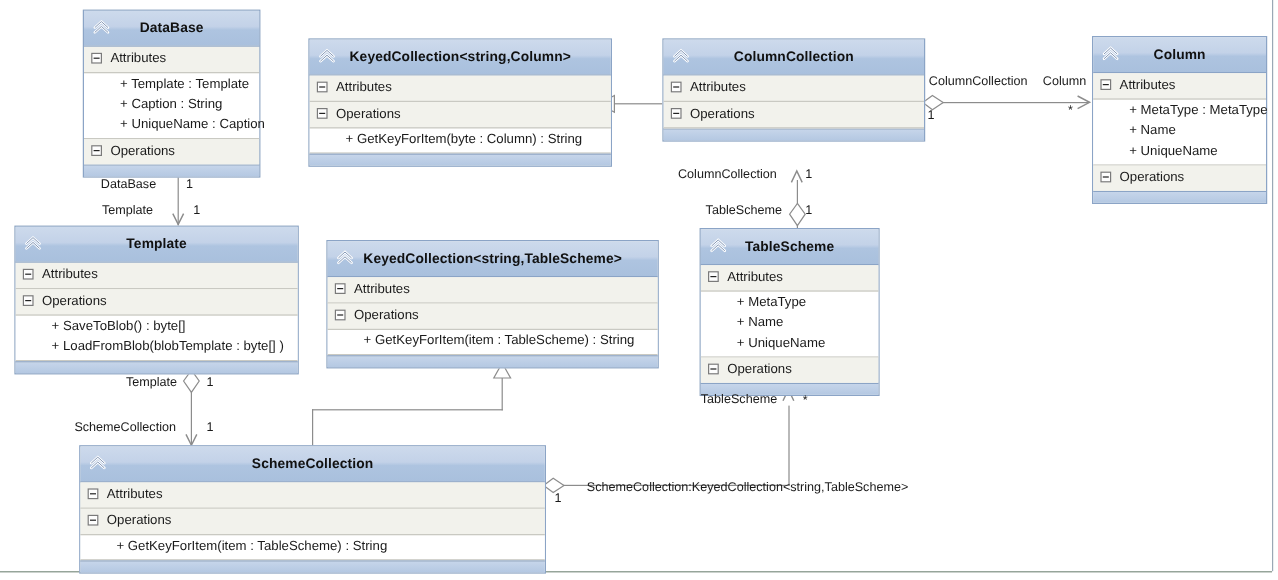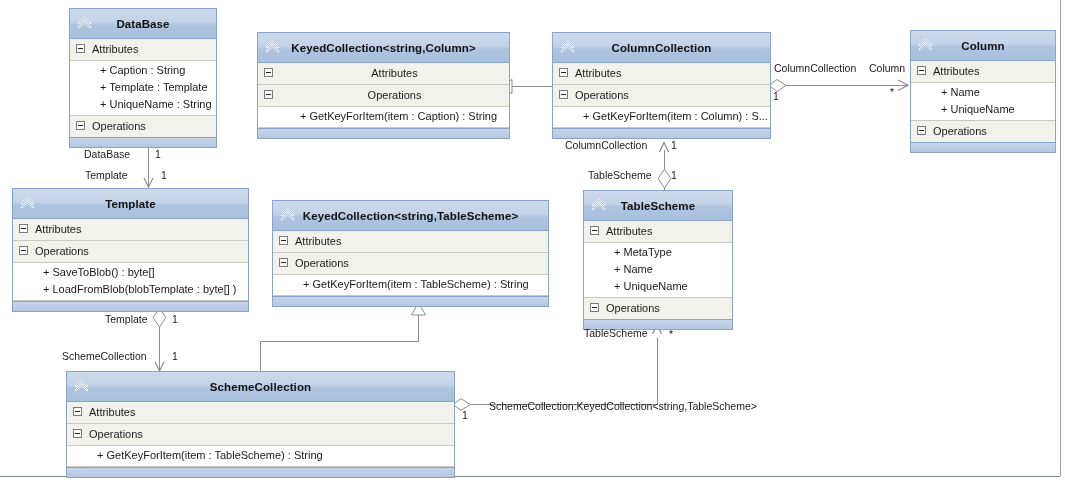--- a/index.html
+++ b/index.html
@@ -217,53 +217,53 @@
           <path d="M3 13 L8.5 8 L14 13" fill="none" stroke="#7e93b4" stroke-width="0.8"></path>
         </svg>
       </span>
       <span class="title">DataBase</span>
     </div>
     <div class="sect">
       <span class="plusbox"></span>
       <span>Attributes</span>
     </div>
     <div class="members">
+      <div class="member">+ Template : Template</div>
       <div class="member">+ Caption : String</div>
-      <div class="member">+ Template : Template</div>
-      <div class="member">+ UniqueName : String</div>
+      <div class="member">+ UniqueName : Caption</div>
     </div>
     <div class="sect noline">
       <span class="plusbox"></span>
       <span>Operations</span>
     </div>
     <div class="footer"></div>
   </div>
 
-  <div class="uml" style="left:257px;top:32px;width:253px;text-align:center;">
+  <div class="uml" style="left:257px;top:32px;width:253px;">
     <div class="hdr">
       <span class="chev">
         <svg width="17" height="17" viewBox="0 0 17 17">
           <path d="M3 9 L8.5 4 L14 9" fill="none" stroke="#ffffff" stroke-width="2.1" stroke-linecap="round"></path>
           <path d="M3 13 L8.5 8 L14 13" fill="none" stroke="#ffffff" stroke-width="2.1" stroke-linecap="round"></path>
           <path d="M3 9 L8.5 4 L14 9" fill="none" stroke="#7e93b4" stroke-width="0.8"></path>
           <path d="M3 13 L8.5 8 L14 13" fill="none" stroke="#7e93b4" stroke-width="0.8"></path>
         </svg>
       </span>
       <span class="title">KeyedCollection&lt;string,Column&gt;</span>
     </div>
     <div class="sect">
       <span class="plusbox"></span>
       <span>Attributes</span>
     </div>
     <div class="sect">
       <span class="plusbox"></span>
       <span>Operations</span>
     </div>
     <div class="members">
-      <div class="member">+ GetKeyForItem(item : Caption) : String</div>
+      <div class="member">+ GetKeyForItem(byte : Column) : String</div>
     </div>
     <div class="footer"></div>
   </div>
 
   <div class="uml" style="left:552px;top:32px;width:219px;">
     <div class="hdr">
       <span class="chev">
         <svg width="17" height="17" viewBox="0 0 17 17">
           <path d="M3 9 L8.5 4 L14 9" fill="none" stroke="#ffffff" stroke-width="2.1" stroke-linecap="round"></path>
           <path d="M3 13 L8.5 8 L14 13" fill="none" stroke="#ffffff" stroke-width="2.1" stroke-linecap="round"></path>
@@ -274,43 +274,41 @@
       <span class="title">ColumnCollection</span>
     </div>
     <div class="sect">
       <span class="plusbox"></span>
       <span>Attributes</span>
     </div>
     <div class="sect">
       <span class="plusbox"></span>
       <span>Operations</span>
     </div>
-    <div class="members">
-      <div class="member">+ GetKeyForItem(item : Column) : S...</div>
-    </div>
     <div class="footer"></div>
   </div>
 
   <div class="uml" style="left:910px;top:30px;width:146px;">
     <div class="hdr">
       <span class="chev">
         <svg width="17" height="17" viewBox="0 0 17 17">
           <path d="M3 9 L8.5 4 L14 9" fill="none" stroke="#ffffff" stroke-width="2.1" stroke-linecap="round"></path>
           <path d="M3 13 L8.5 8 L14 13" fill="none" stroke="#ffffff" stroke-width="2.1" stroke-linecap="round"></path>
           <path d="M3 9 L8.5 4 L14 9" fill="none" stroke="#7e93b4" stroke-width="0.8"></path>
           <path d="M3 13 L8.5 8 L14 13" fill="none" stroke="#7e93b4" stroke-width="0.8"></path>
         </svg>
       </span>
       <span class="title">Column</span>
     </div>
     <div class="sect">
       <span class="plusbox"></span>
       <span>Attributes</span>
     </div>
     <div class="members">
+      <div class="member">+ MetaType : MetaType</div>
       <div class="member">+ Name</div>
       <div class="member">+ UniqueName</div>
     </div>
     <div class="sect noline">
       <span class="plusbox"></span>
       <span>Operations</span>
     </div>
     <div class="footer"></div>
   </div>
 

